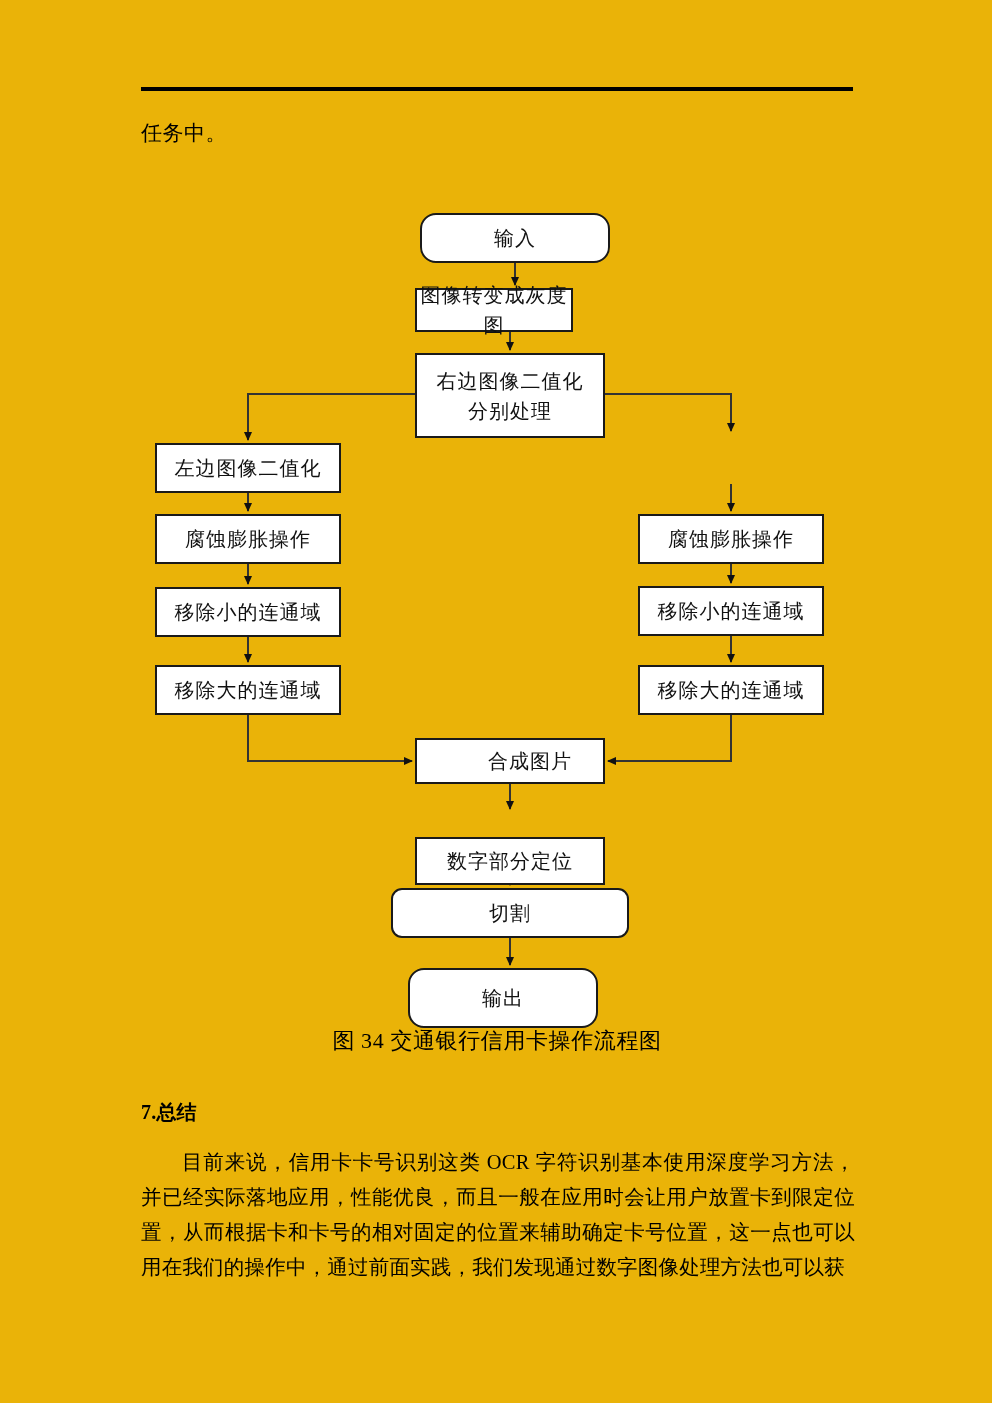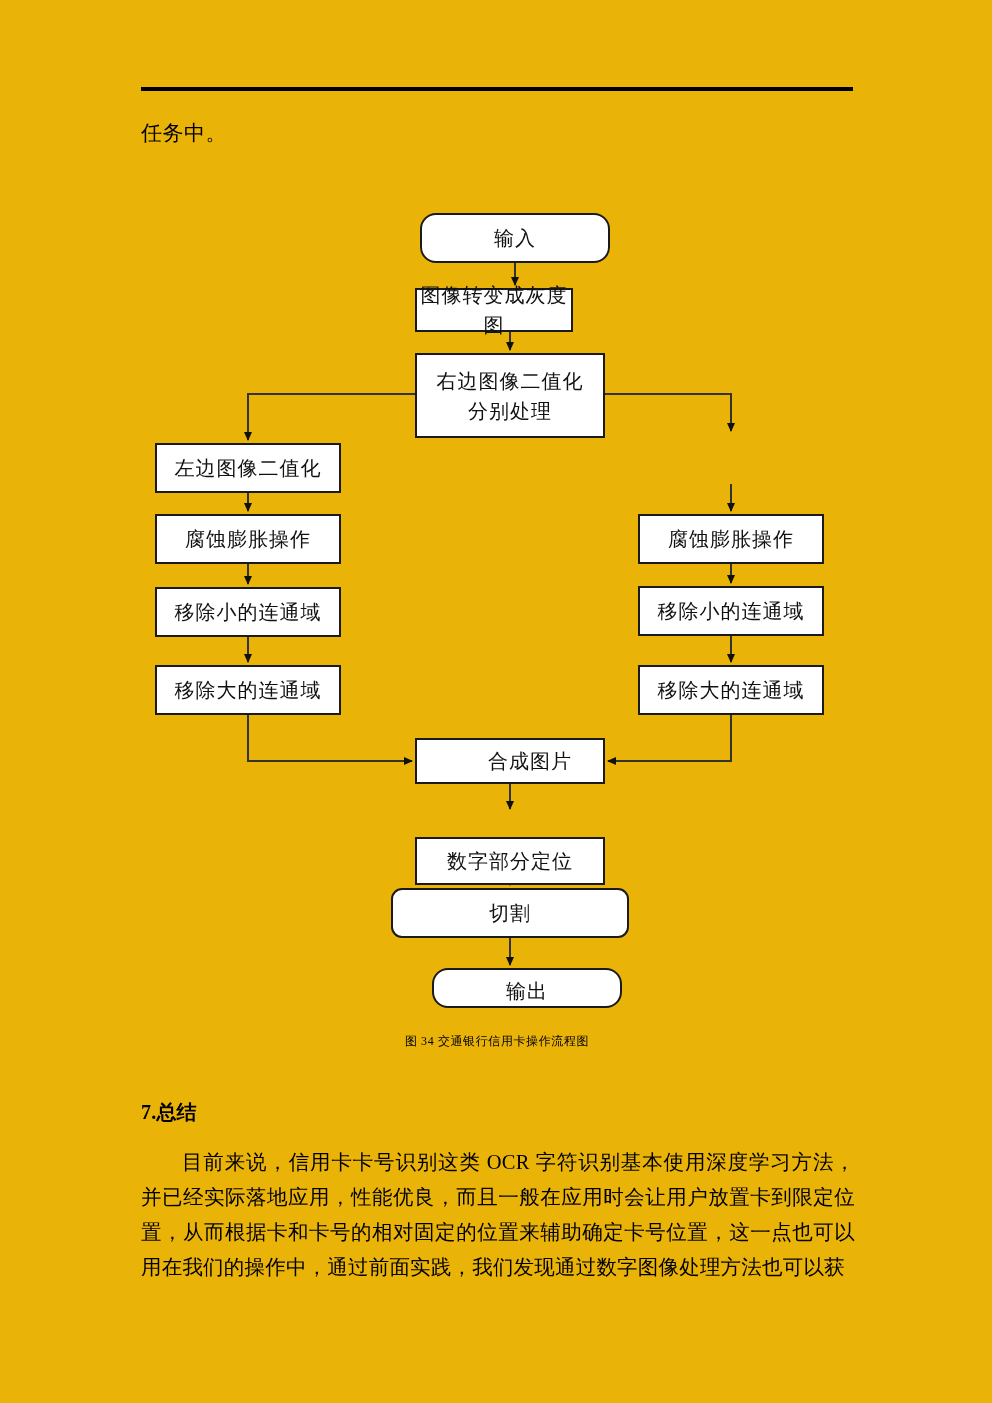--- a/index.html
+++ b/index.html
@@ -82,21 +82,21 @@
     white-space: pre-line;
   }
 
   
   .caption {
     position: absolute;
     left: 141px;
     top: 1028px;
     width: 712px;
     text-align: center;
-    font-size: 12px;
+    font-size: 22px;
     line-height: 26px;
     letter-spacing: 0.6px;
   }
 
   
   .sec-heading {
     position: absolute;
     left: 141px;
     top: 1097px;
     font-size: 20px;
@@ -213,21 +213,21 @@
     </div>
 
     <div class="node" style="left:415px; top:837px; width:190px; height:48px;justify-content:center;">
       <span class="lbl">数字部分定位</span>
     </div>
 
     <div class="node" style="left:391px; top:888px; width:238px; height:50px;border-radius:11px;">
       <span class="lbl">切割</span>
     </div>
 
-    <div class="node rounded" style="left:432px; top:968px; width:190px; height:40px;align-items:flex-end;">
+    <div class="node rounded" style="left:408px; top:968px; width:190px; height:60px;">
       <span class="lbl">输出</span>
     </div>
 
   </div>
 
   <div class="caption">图 34  交通银行信用卡操作流程图</div>
 
   <div class="sec-heading">7.总结</div>
 
   <div class="body-par">目前来说，信用卡卡号识别这类 OCR 字符识别基本使用深度学习方法，并已经实际落地应用，性能优良，而且一般在应用时会让用户放置卡到限定位置，从而根据卡和卡号的相对固定的位置来辅助确定卡号位置，这一点也可以用在我们的操作中，通过前面实践，我们发现通过数字图像处理方法也可以获</div>

